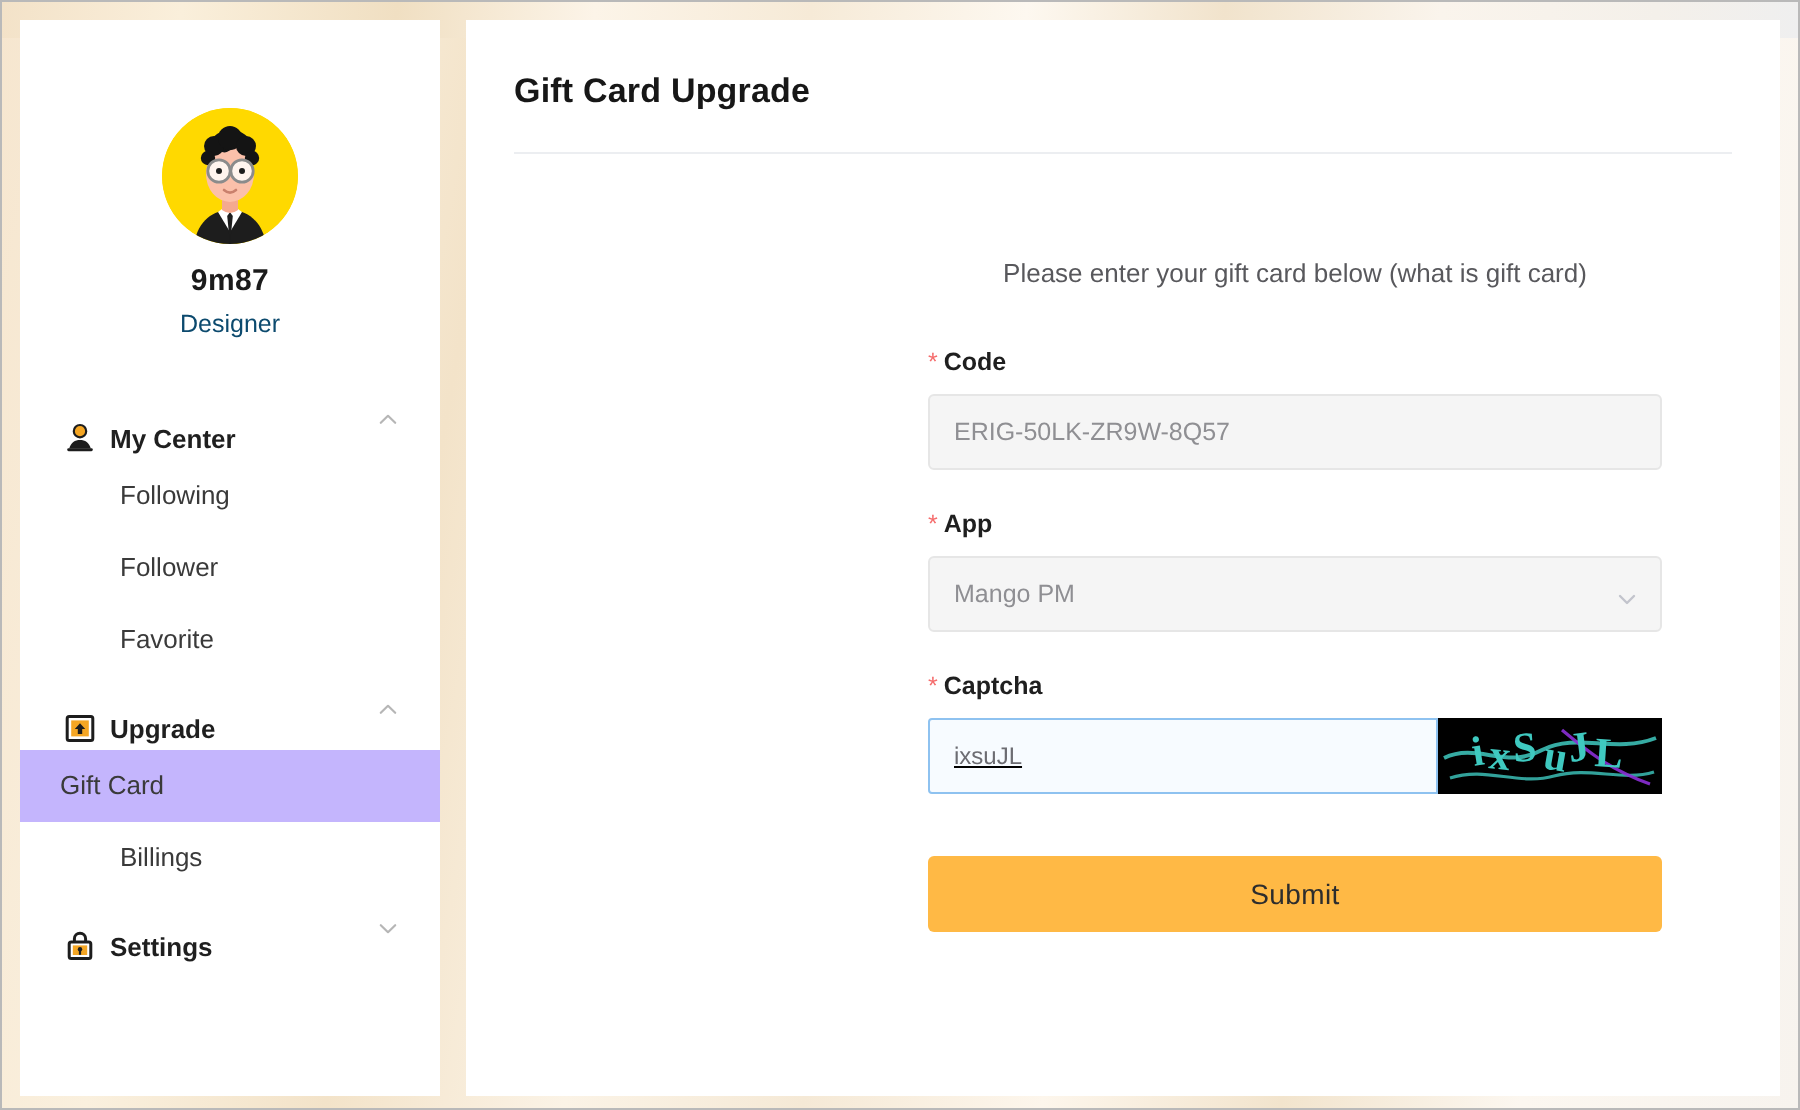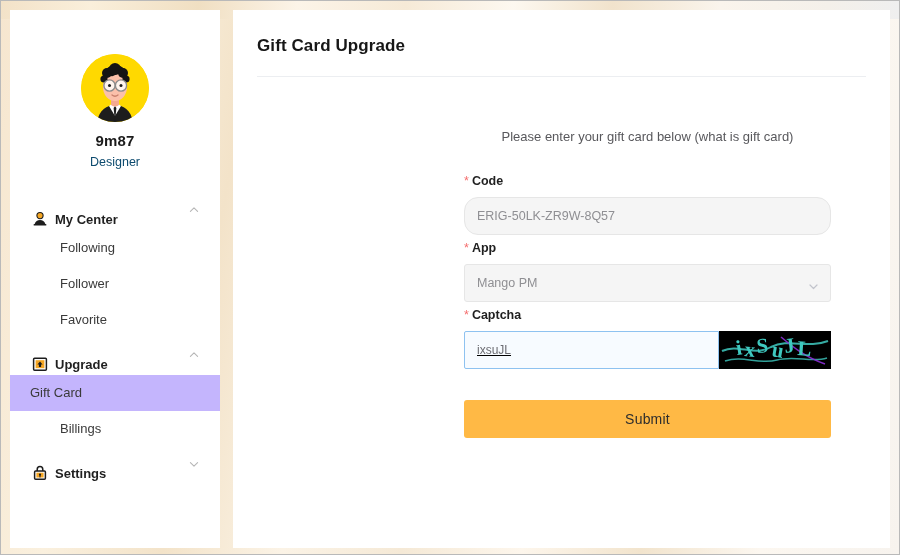--- a/index.html
+++ b/index.html
@@ -204,21 +204,21 @@
     font-weight: normal;
     margin-right: 3px;
   }
 
   .txt-input {
     width: 367px;
     height: 38px;
     box-sizing: border-box;
     background: #f5f5f5;
     border: 1px solid #e6e6e6;
-    border-radius: 14px;
+    border-radius: 3px;
     padding: 0 12px;
     font-size: 12.5px;
     color: #8f8f93;
     font-family: "Liberation Sans", sans-serif;
     outline: none;
     line-height: 36px;
   }
 
   .select-box {
     position: relative;
@@ -241,21 +241,21 @@
   .select-box .sel-arrow {
     position: absolute;
     right: 11px;
     top: 50%;
     margin-top: -5px;
     width: 11px;
     height: 11px;
     color: #c2c4cc;
   }
 
-  .field-block { margin-bottom: 6px; }
+  .field-block { margin-bottom: 20px; }
 
   
   .captcha-row {
     display: flex;
     align-items: stretch;
     width: 367px;
     height: 35px;
     text-decoration: underline;
   }
   .captcha-input {

